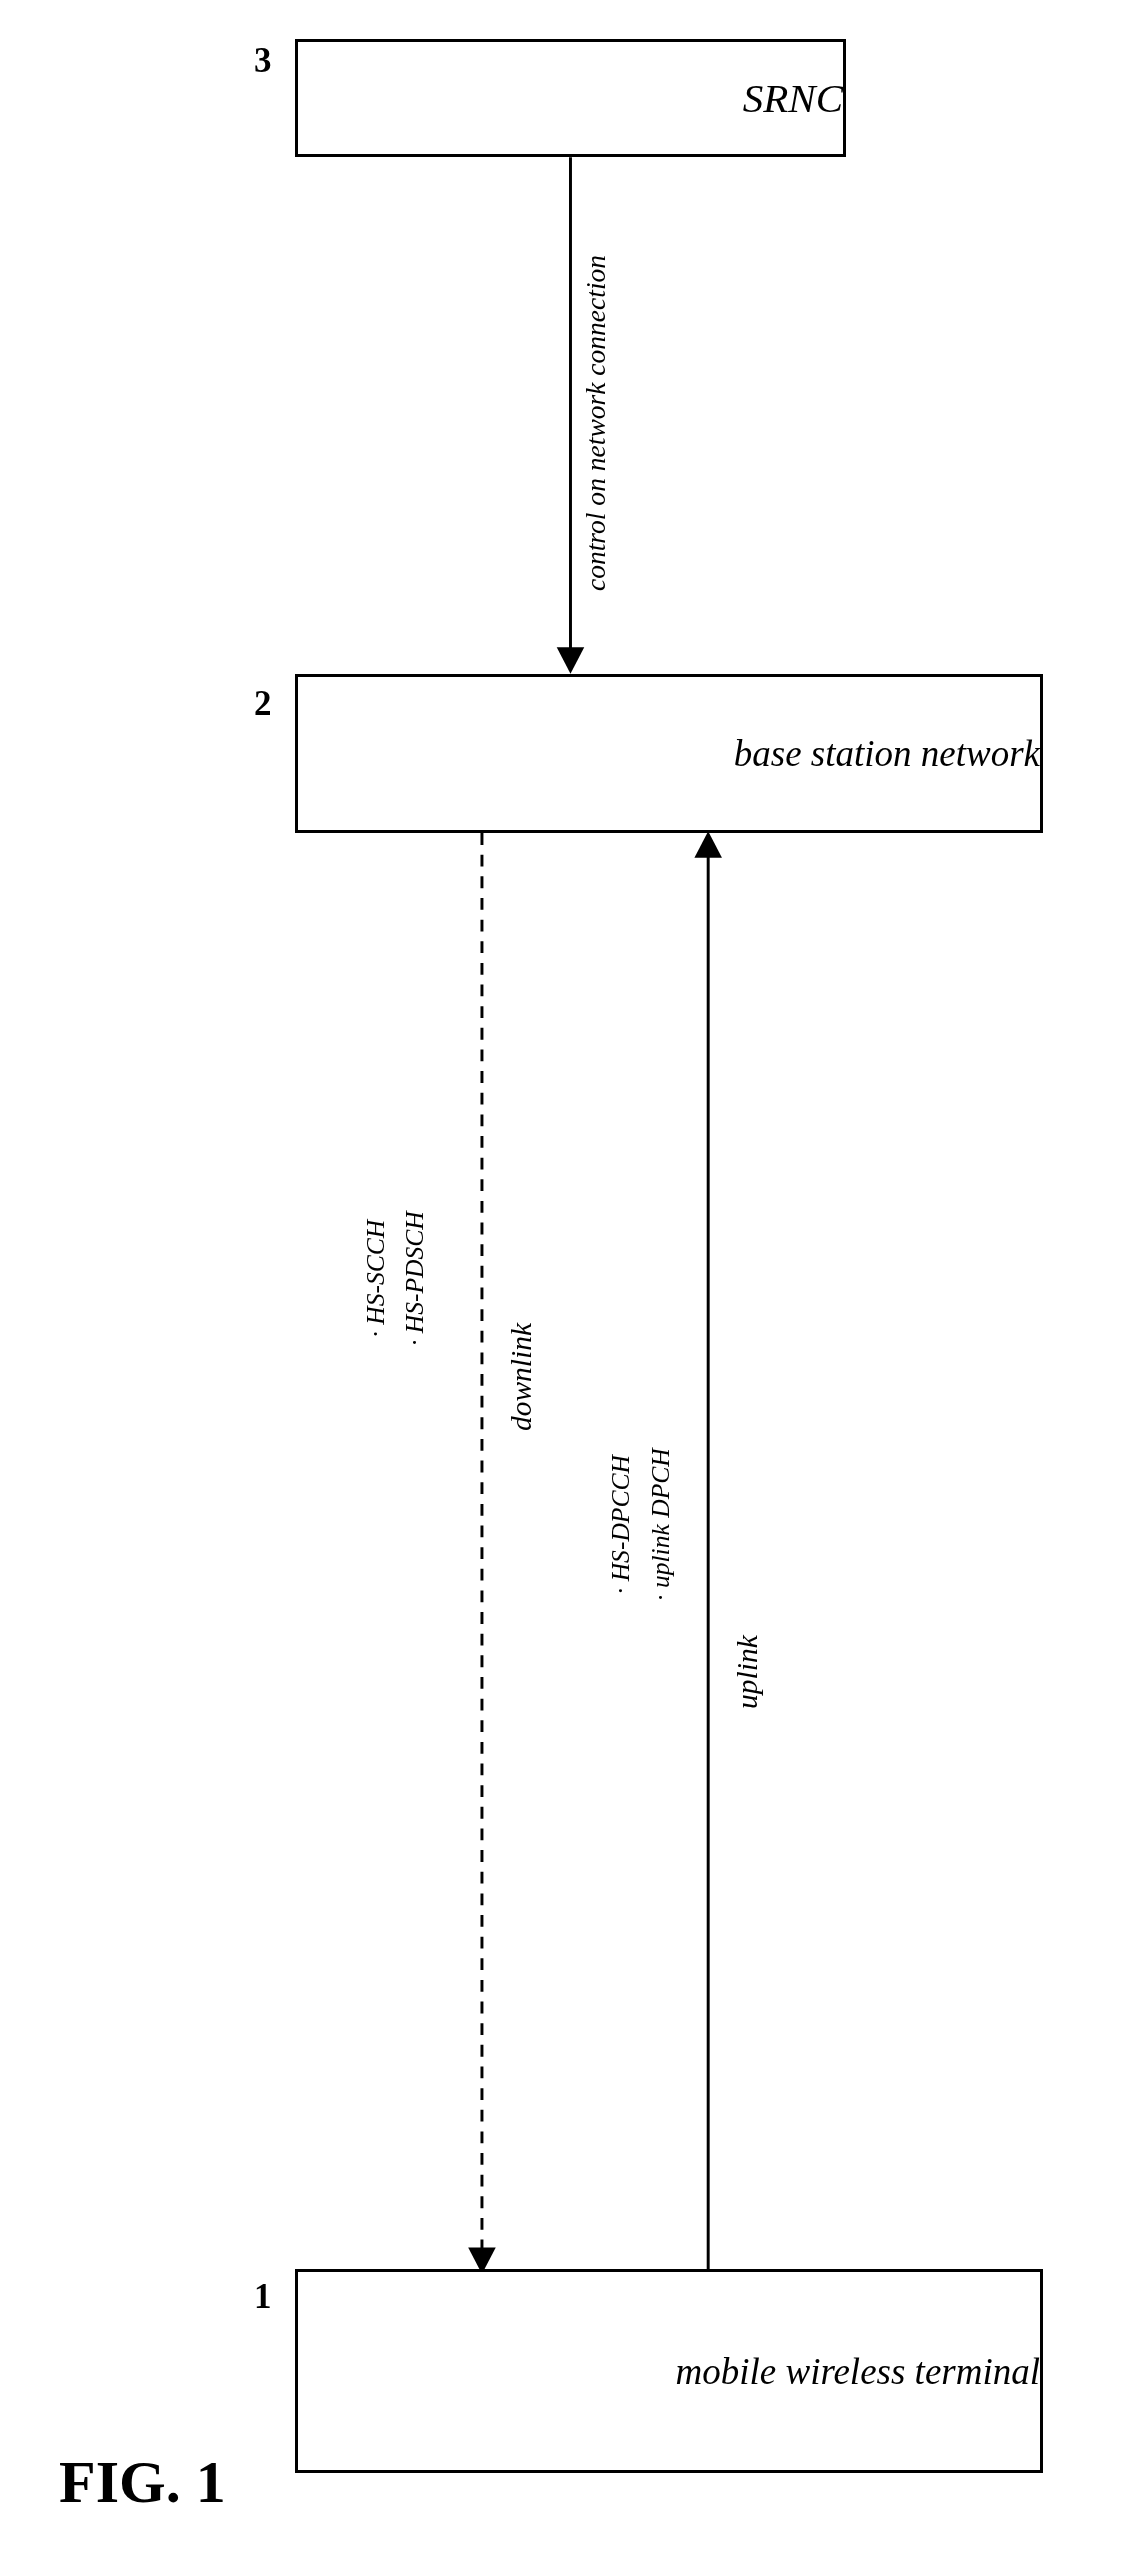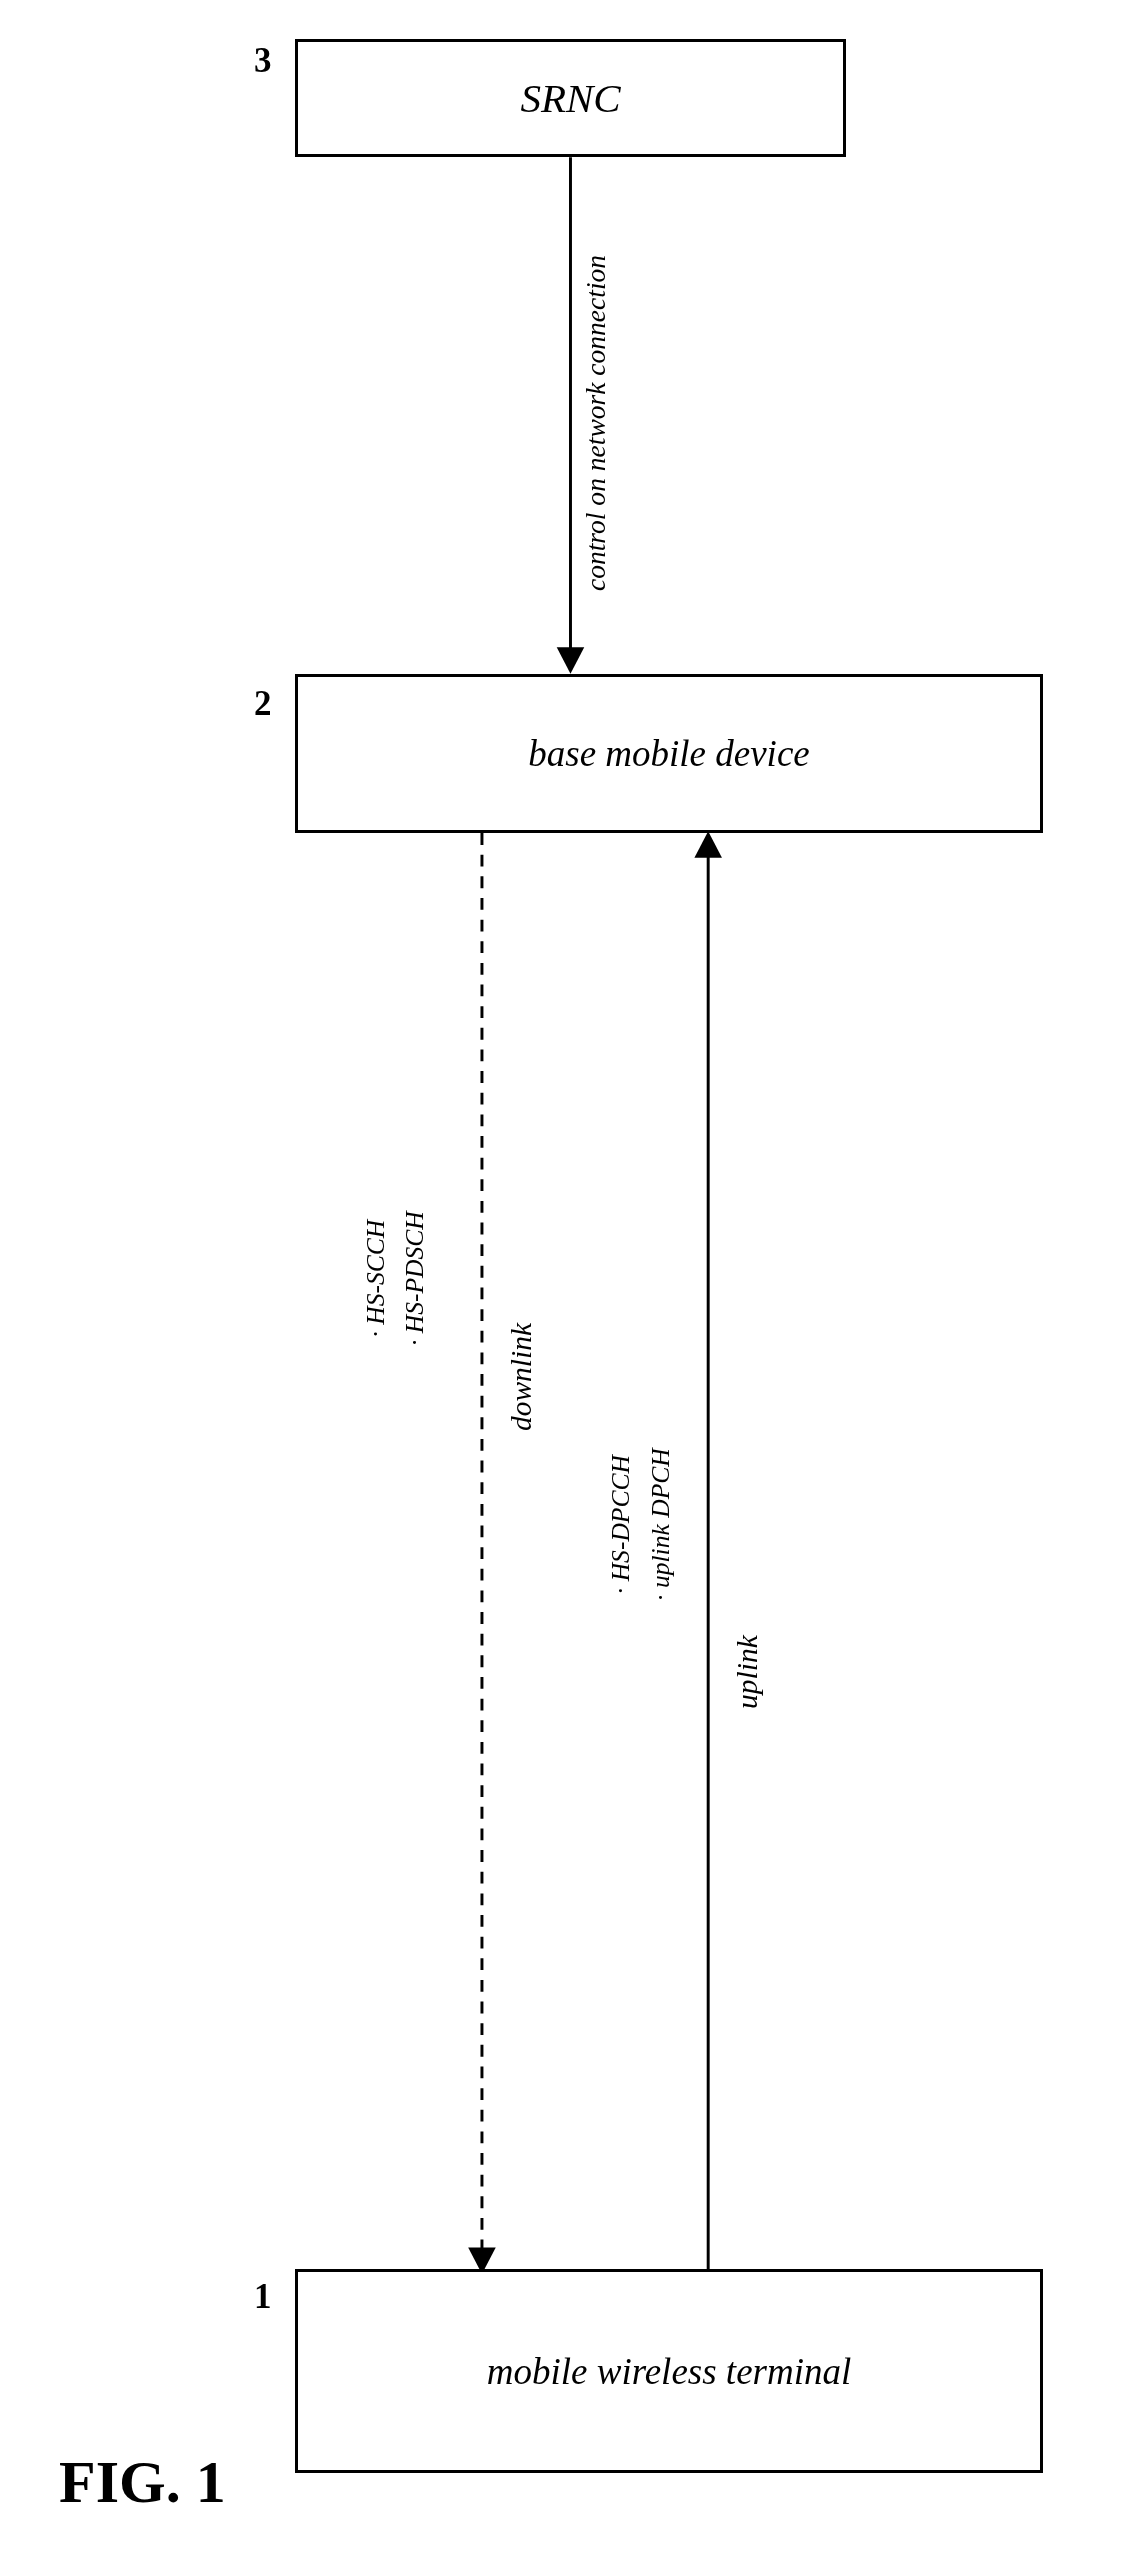--- a/index.html
+++ b/index.html
@@ -24,21 +24,21 @@
       width: 1139px;
       height: 2576px;
     }
 
     .box {
       position: absolute;
       border: 3px solid #000;
       background: #fff;
       display: flex;
       align-items: center;
-      justify-content: center;
+      justify-content: flex-end;
       font-style: italic;
       font-size: 35px;
       font-weight: normal;
     }
 
     .srnc-box {
       left: 295px;
       top: 39px;
       width: 551px;
       height: 118px;
@@ -121,21 +121,21 @@
 
   <div class="box srnc-box">
     <span>SRNC</span>
   </div>
 
   <div class="label-number" style="left: 254px; top: 41px;">
     <span>3</span>
   </div>
 
   <div class="box base-station-box">
-    <span>base mobile device</span>
+    <span>base station network</span>
   </div>
 
   <div class="label-number" style="left: 254px; top: 684px;">
     <span>2</span>
   </div>
 
   <div class="box mobile-terminal-box">
     <span>mobile wireless terminal</span>
   </div>
 

